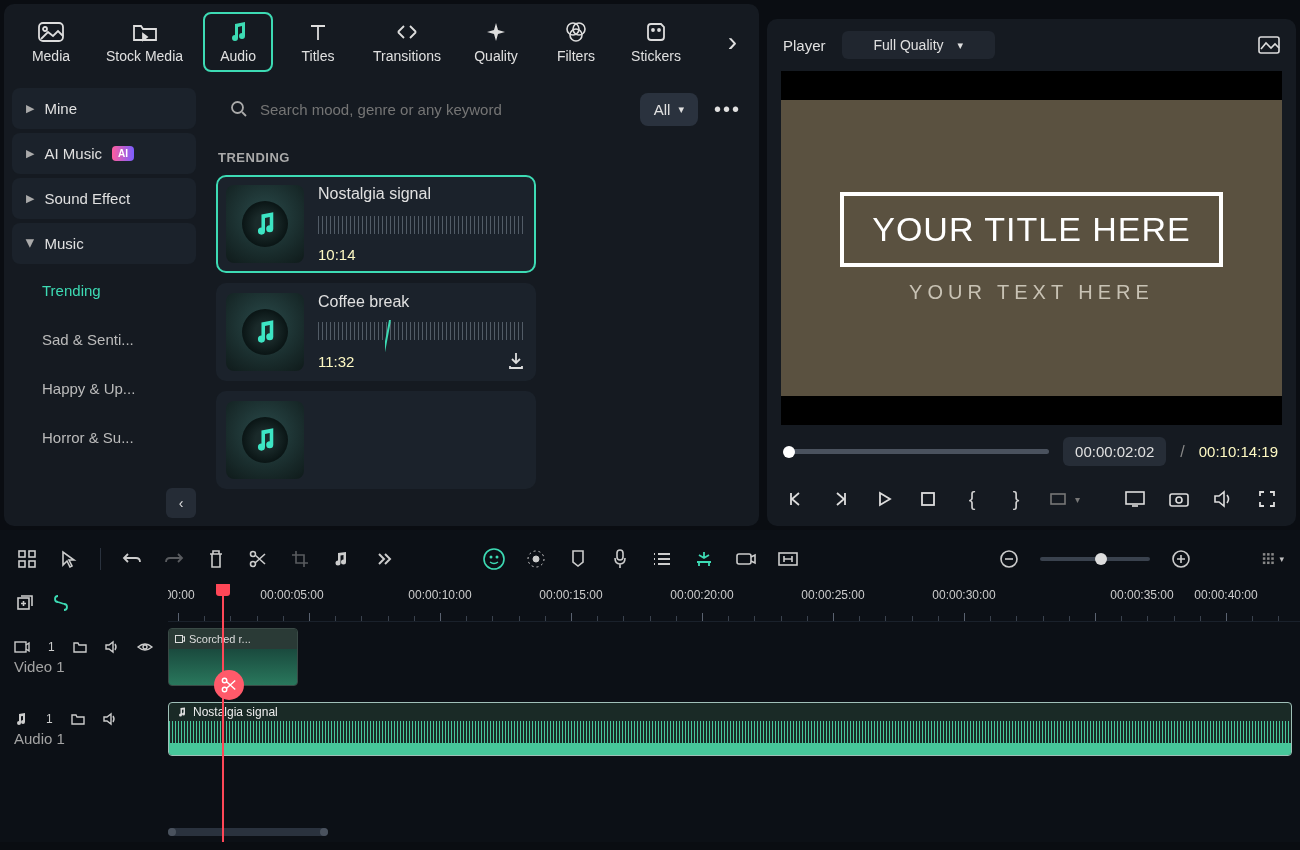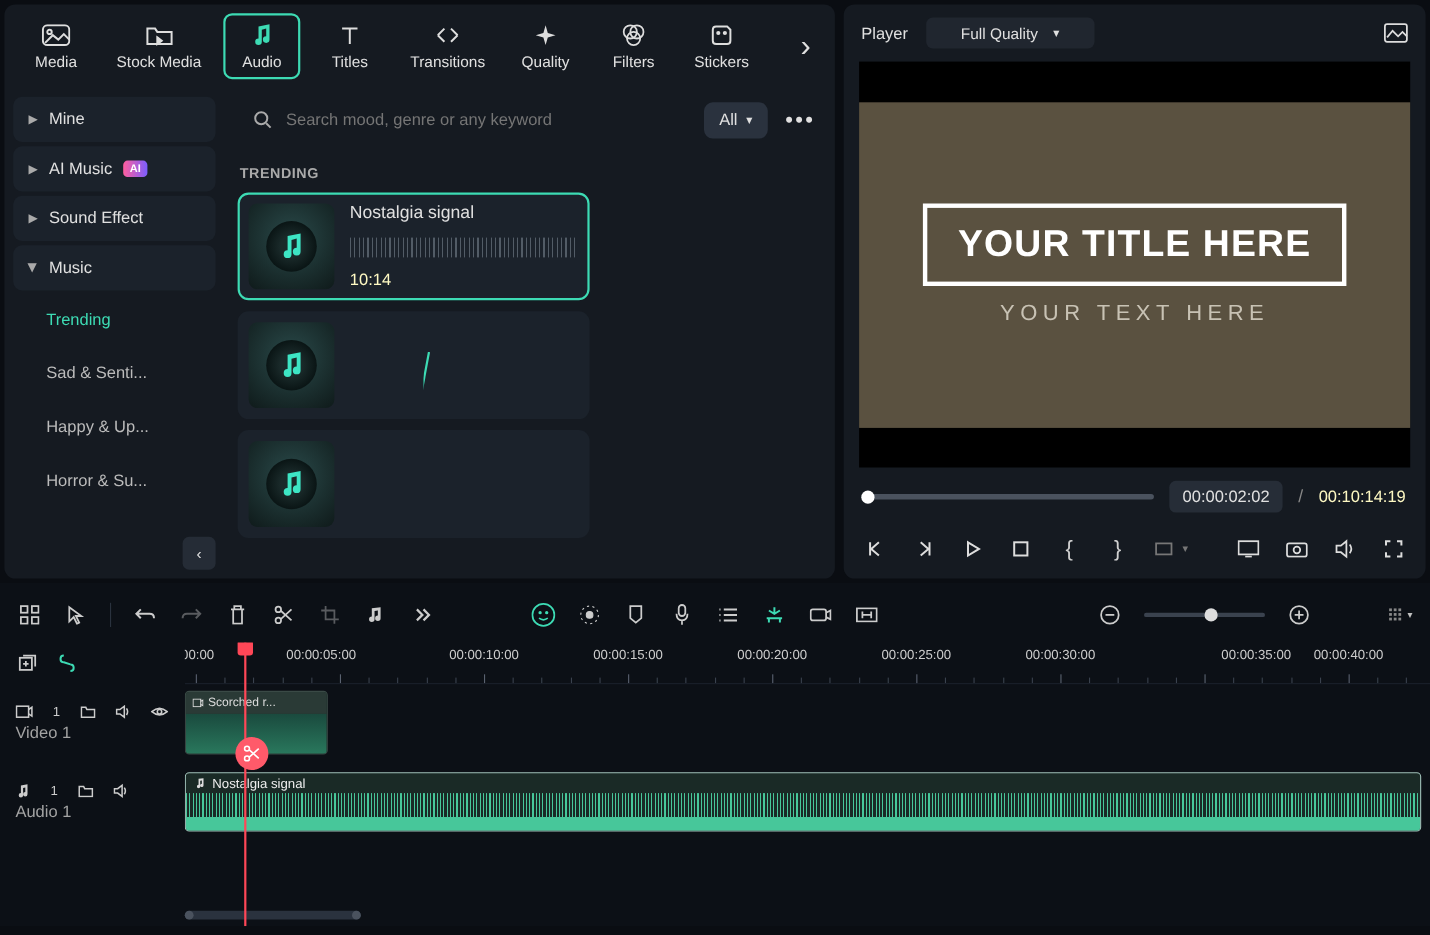--- a/index.html
+++ b/index.html
@@ -1,20 +1,20 @@
 <!DOCTYPE html>
 <html><head>
 <meta charset="utf-8">
 <style>
 * { margin: 0; padding: 0; box-sizing: border-box; font-family: -apple-system, BlinkMacSystemFont, "Segoe UI", sans-serif; }
 body { background: #0a0d12; color: #e0e0e0; width: 1300px; height: 850px; overflow: hidden; }
 
 .top-container { display: flex; height: 530px; gap: 8px; padding: 4px; }
 .left-panel { width: 770px; display: flex; flex-direction: column; background: #151a21; border-radius: 10px; overflow: hidden; }
-.right-panel { flex: 1; display: flex; flex-direction: column; background: #151a21; border-radius: 10px; }
+.right-panel { flex: 1; display: flex; flex-direction: column; background: #151a21; border-radius: 10px; margin-top: 15px; }
 
 .tabs { display: flex; align-items: center; padding: 8px 12px; gap: 10px; height: 76px; }
 .tab { display: flex; flex-direction: column; align-items: center; justify-content: center; gap: 4px; padding: 6px 10px; border-radius: 8px; cursor: pointer; min-width: 70px; }
 .tab.active { border: 2px solid #3ddbb4; }
 .tab-icon { width: 28px; height: 24px; display: flex; align-items: center; justify-content: center; }
 .tab-label { font-size: 14px; color: #e0e0e0; }
 .tabs-more { margin-left: auto; font-size: 28px; color: #e0e0e0; cursor: pointer; padding: 0 10px; }
 
 .panel-body { display: flex; flex: 1; min-height: 0; }
 .sidebar { width: 200px; padding: 8px; display: flex; flex-direction: column; gap: 4px; position: relative; }
@@ -50,21 +50,21 @@
 
 
 .player-header { display: flex; align-items: center; gap: 16px; padding: 12px 16px; }
 .player-title { font-size: 15px; }
 .quality-select { background: #20262f; padding: 6px 32px; border-radius: 6px; display: flex; align-items: center; gap: 14px; cursor: pointer; font-size: 14px; text-align: right; }
 .player-header-right { margin-left: auto; cursor: pointer; }
 
 .preview { flex: 1; margin: 0 14px; background: #000; display: flex; align-items: center; justify-content: center; position: relative; }
 .preview-inner { width: 100%; height: 296px; background: #5a5140; display: flex; flex-direction: column; align-items: center; justify-content: center; gap: 14px; }
 .title-box { border: 4px solid #fff; padding: 14px 28px; }
-.title-box-text { font-size: 34px; font-weight: 700; color: #fff; letter-spacing: 1px; }
+.title-box-text { font-size: 34px; font-weight: 400; color: #fff; letter-spacing: 1px; }
 .subtitle-text { font-size: 20px; color: #c8c2b4; letter-spacing: 5px; }
 
 .player-scrub { display: flex; align-items: center; gap: 14px; padding: 12px 18px; }
 .scrub-bar { flex: 1; height: 5px; background: #4a525e; border-radius: 3px; position: relative; }
 .scrub-dot { position: absolute; left: 0; top: 50%; transform: translate(-2px, -50%); width: 12px; height: 12px; background: #fff; border-radius: 50%; }
 .time-box { background: #262d37; padding: 6px 12px; border-radius: 6px; font-size: 15px; }
 .time-sep { color: #888; }
 .time-total { font-size: 15px; color: #fef9c3; }
 
 .player-controls { display: flex; align-items: center; gap: 22px; padding: 10px 18px 16px; }
@@ -258,20 +258,32 @@
                   <div class="track-dur">10:14</div>
                 </div>
             </div>
           </div>
           <div class="track">
             <div class="track-thumb">
                 <svg width="26" height="26" viewBox="0 0 22 22" fill="#3de5c4">
                   <path d="M8 3 L18 1 L18 15 A3 3 0 1 1 15 12 L15 5 L11 6 L11 17 A3 3 0 1 1 8 14 Z"></path>
                 </svg>
               </div>
+            <div class="track-info">
+              <div class="track-name">Coffee break</div>
+              <div class="track-wave"></div>
+              <div class="track-bot">
+                  <div class="track-dur">11:32</div>
+                  <span class="track-dl">
+                    <svg width="20" height="20" viewBox="0 0 20 20" fill="none" stroke="#ddd" stroke-width="1.8">
+                      <path d="M10 2 L10 12 M6 8 L10 12 L14 8 M4 15 L4 17 L16 17 L16 15"></path>
+                    </svg>
+                  </span>
+                </div>
+            </div>
           </div>
           <div class="track">
             <div class="track-thumb">
                 <svg width="26" height="26" viewBox="0 0 22 22" fill="#3de5c4">
                   <path d="M8 3 L18 1 L18 15 A3 3 0 1 1 15 12 L15 5 L11 6 L11 17 A3 3 0 1 1 8 14 Z"></path>
                 </svg>
               </div>
           </div>
         </div>
       </div>

